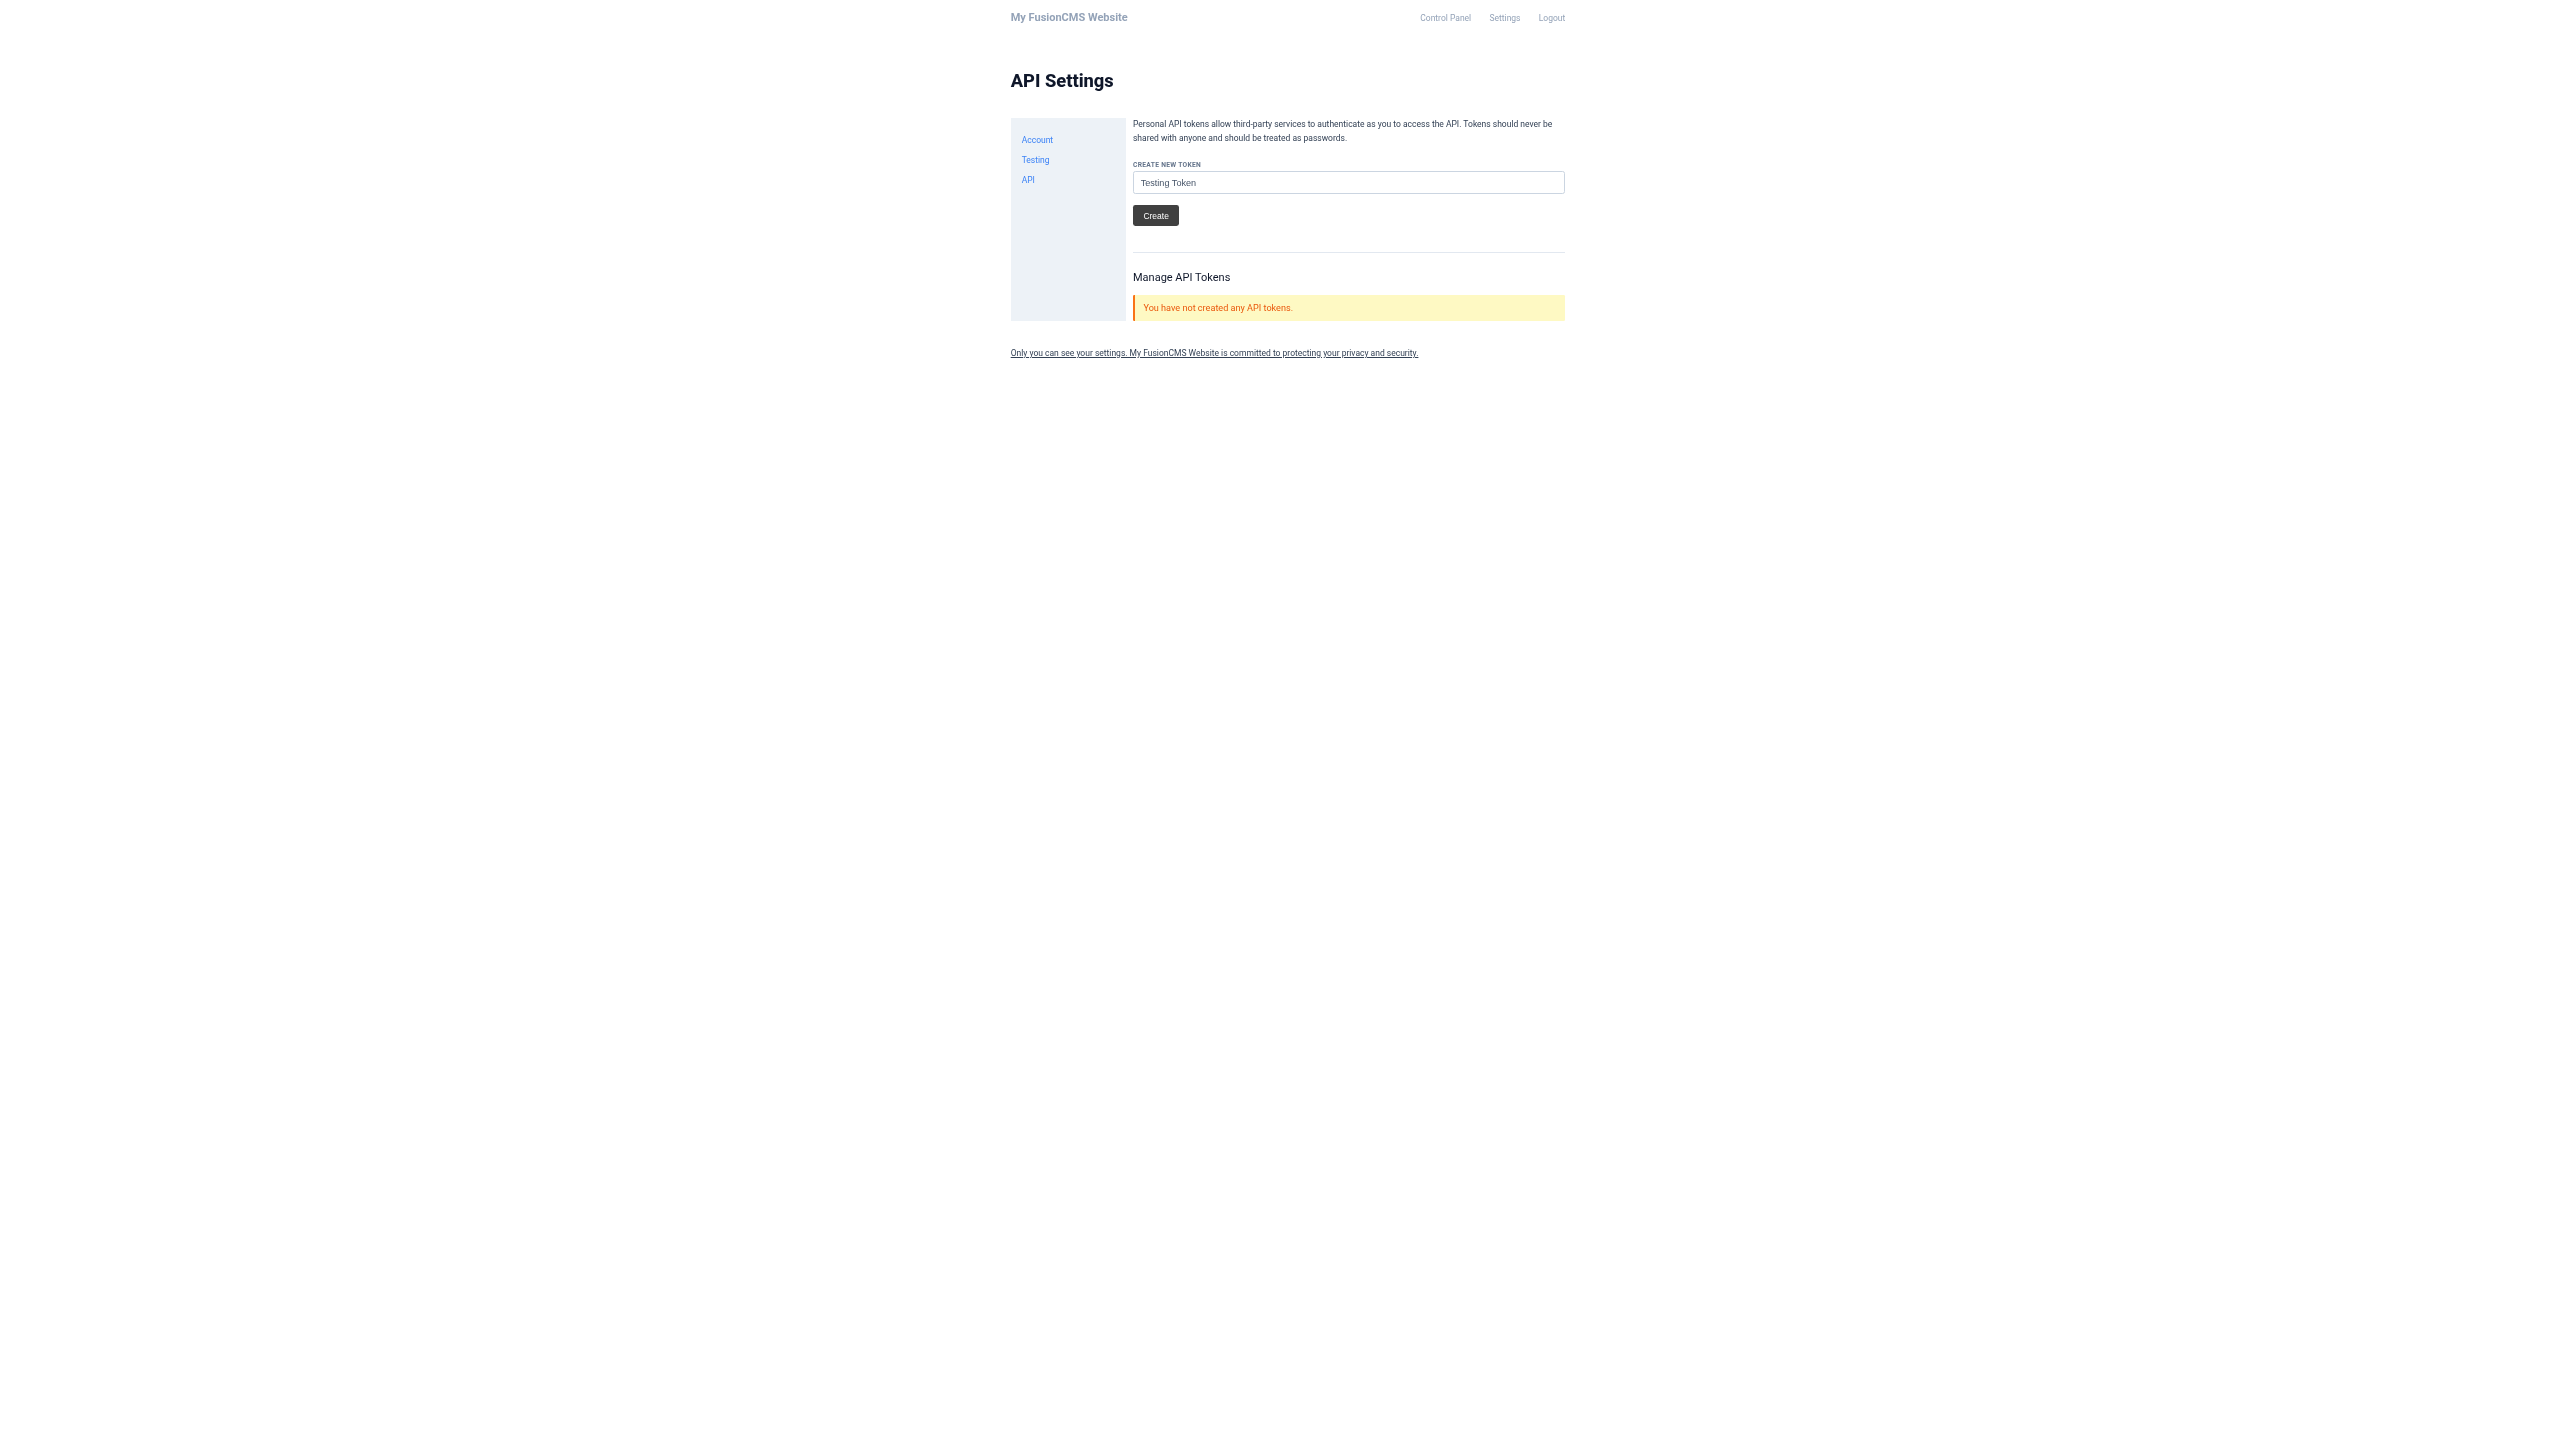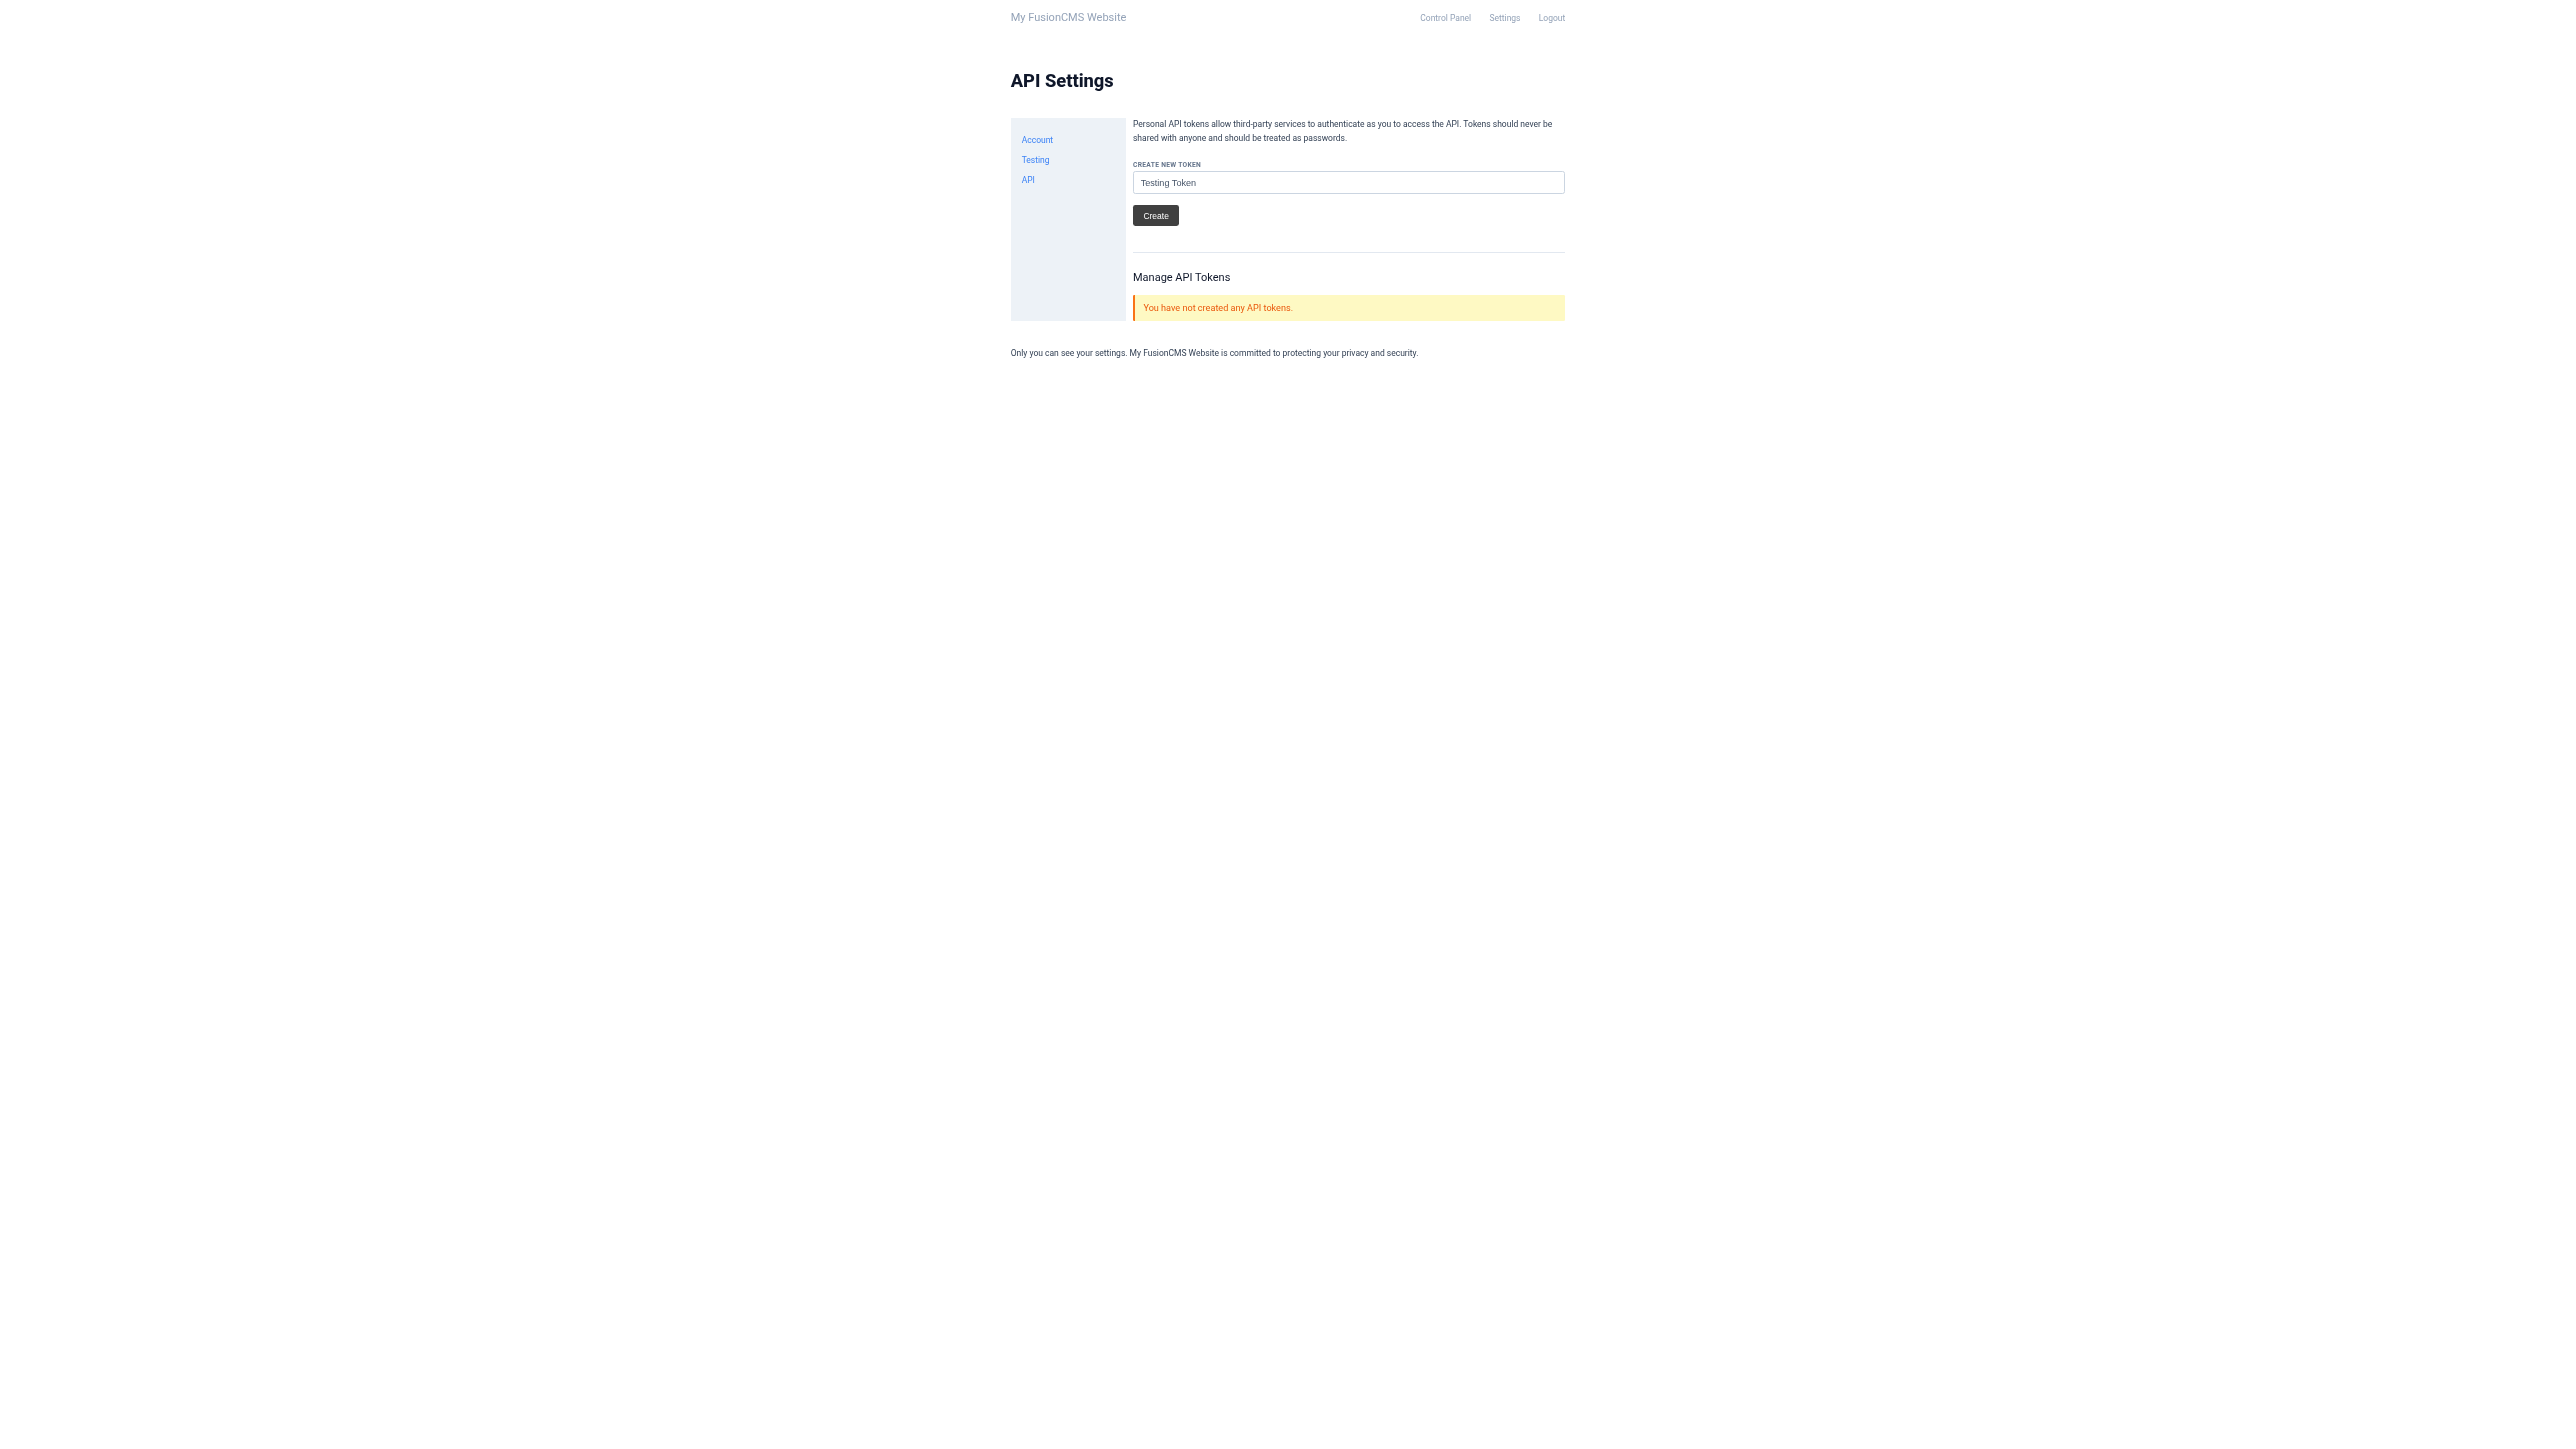--- a/index.html
+++ b/index.html
@@ -18,21 +18,21 @@
       padding: 0 12.2px;
     }
     .header {
       display: flex;
       justify-content: space-between;
       align-items: center;
       padding: 11px 0;
     }
     .site-title {
       font-size: 11px;
-      font-weight: 400;
+      font-weight: 700;
       color: #94a3b8;
     }
     .nav-links {
       display: flex;
       gap: 18.3px;
     }
     .nav-link {
       font-size: 8.5px;
       color: #94a3b8;
       text-decoration: none;
@@ -120,20 +120,21 @@
       border-radius: 1.2px;
     }
     .alert-text {
       font-size: 9.1px;
       color: #ea580c;
     }
     .footer-text {
       font-size: 8.5px;
       color: #334155;
       margin-top: 27px;
+      text-decoration: underline;
     }
   </style>
 </head>
 <body>
 
 <div class="container">
   <div class="header">
     <div class="site-title">My FusionCMS Website</div>
     <div class="nav-links">
       <a class="nav-link">Control Panel</a>

